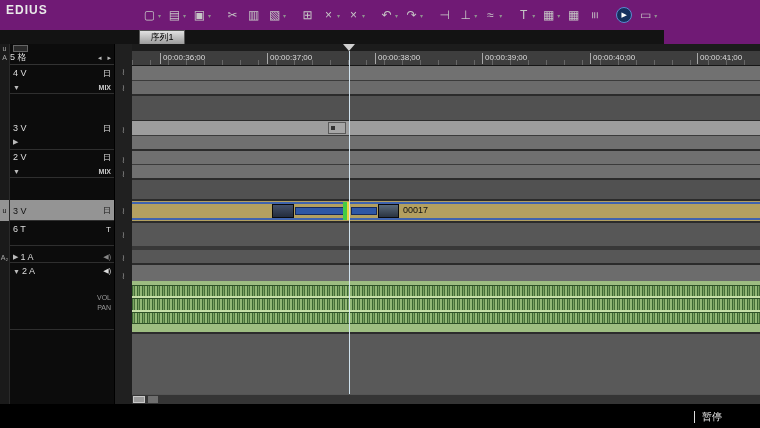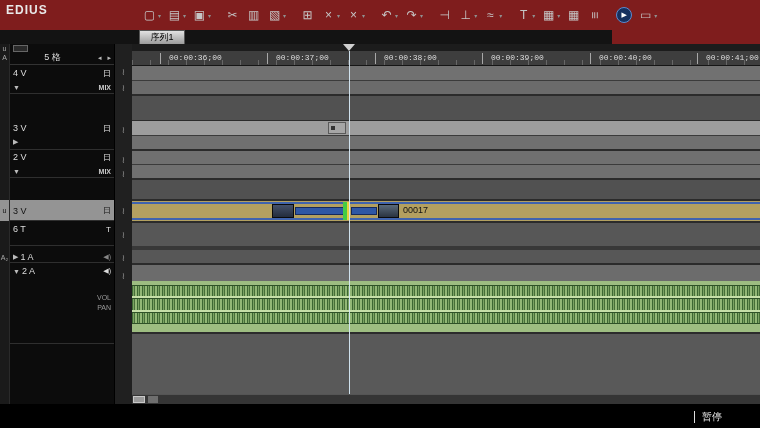--- a/index.html
+++ b/index.html
@@ -1,46 +1,46 @@
 <!DOCTYPE html>
 <html><head>
 <meta charset="utf-8">
 <style>
   html,body{margin:0;padding:0;background:#000;}
-  #app{position:relative;width:760px;height:428px;background:#7f1d1d;overflow:hidden;
+  #app{position:relative;width:760px;height:428px;background:#701a75;overflow:hidden;
        font-family:"Liberation Sans",sans-serif;color:#ccc;}
   .abs{position:absolute;}
   
   #logo{position:absolute;left:6px;top:3px;font-size:12px;font-weight:bold;color:#e9e9e9;letter-spacing:1px;}
   #main-toolbar{position:absolute;left:140px;top:2px;height:26px;display:flex;align-items:center;gap:2px;}
   .tb{display:inline-flex;align-items:center;height:20px;padding:0 2px;cursor:default;}
   .tb .g{font-size:12px;line-height:18px;color:#c6c6c6;width:15px;text-align:center;}
   .caret{font-size:6px;color:#909090;margin-left:1px;}
   .grp{margin-left:8px;}
   .c-green{color:#a9c84f;}
   .rot{display:inline-block;transform:rotate(90deg);}
   .play-g{width:14px;height:14px;border-radius:50%;background:#16305e;border:1px solid #5a8ad0;
           color:#fff;font-size:7px;display:flex;align-items:center;justify-content:center;}
   #mini-toolbar{position:absolute;left:3px;top:27px;height:15px;display:flex;align-items:center;gap:9px;}
   .mtb{display:inline-flex;align-items:center;}
   .mtb .g{font-size:9px;color:#b9b9b9;}
   
-  #tabrow{position:absolute;left:0;top:30px;width:612px;height:14px;background:#131313;}
+  #tabrow{position:absolute;left:0;top:30px;width:664px;height:14px;background:#131313;}
   #seq-tab{position:absolute;left:139px;top:0;width:46px;height:14px;box-sizing:border-box;
            background:linear-gradient(#e2e2e2,#9b9b9b);border:1px solid #555;border-bottom:none;
            color:#000;font-size:9px;display:flex;align-items:center;justify-content:center;}
   
   #track-panel{position:absolute;left:0;top:44px;width:132px;height:360px;background:#0c0c0c;}
   #lock-strip{position:absolute;left:0;top:0;width:10px;height:360px;background:#1a1a1a;border-right:1px solid #2a2a2a;box-sizing:border-box;}
   .lock{position:absolute;left:0;width:9px;text-align:center;font-size:7px;color:#aaa;}
   .sel-lock{background:#949494;color:#111;height:21px;line-height:21px;}
   #corner-btn{position:absolute;left:13px;top:1px;width:13px;height:5px;border:1px solid #666;background:#2a2a2a;}
   #height-ctl{position:absolute;left:10px;top:7px;width:104px;height:14px;box-sizing:border-box;
               border-bottom:1px solid #333;display:flex;align-items:center;font-size:9px;color:#ddd;}
-  #height-ctl .lbl{flex:1;text-align:center;}
+  #height-ctl .lbl{flex:1;}
   .harrow{font-size:7px;color:#bbb;padding:0 3px;}
   .trk{position:absolute;left:10px;width:104px;box-sizing:border-box;border-bottom:1px solid #2f2f2f;}
   .trk-line{display:flex;justify-content:space-between;align-items:center;height:14px;padding:0 3px;
             font-size:9px;color:#ddd;}
   .lead{display:flex;align-items:center;gap:2px;}
   .badge{font-size:8px;color:#e8e8e8;}
   .subl{font-size:7px;font-weight:bold;color:#ccc;}
   .exp{font-size:7px;color:#bbb;}
   .spk{font-size:7px;}
   .dim{color:#858585;}
@@ -48,22 +48,22 @@
   .sel .trk-line{color:#111;}
   .sel .badge{color:#111;}
   .tiny-sub{position:absolute;right:3px;font-size:7px;color:#999;}
   #sync-col{position:absolute;left:114px;top:0;width:18px;height:360px;background:#202020;border-left:1px solid #000;box-sizing:border-box;}
   .sync{position:absolute;left:0;width:17px;text-align:center;font-size:9px;color:#8f8f8f;height:12px;line-height:12px;}
   
   #timeline{position:absolute;left:132px;top:44px;width:628px;height:360px;background:#4a4a4a;overflow:hidden;}
   .band{position:absolute;left:0;right:0;}
   #ruler{position:absolute;left:0;right:0;top:7px;height:15px;box-sizing:border-box;border-bottom:1px solid #161616;
          background:repeating-linear-gradient(90deg,rgba(210,210,210,.28) 0 1px,transparent 1px 18px) bottom/100% 5px no-repeat,#3e3e3e;}
-  .tick{position:absolute;top:2px;height:11px;border-left:1px solid #a8a8a8;padding-left:8px;
-        font-family:Liberation Mono, monospace;font-size:8px;color:#ddd;white-space:nowrap;}
+  .tick{position:absolute;top:2px;height:11px;border-left:1px solid #a8a8a8;padding-left:2px;
+        font-family:Liberation Sans, sans-serif;font-size:8px;color:#ddd;white-space:nowrap;}
   .blue-line{position:absolute;left:0;right:0;height:2px;background:#3f63ae;}
   .clipthumb{position:absolute;border:1px solid #0a0a0a;box-sizing:border-box;}
   .bluebar{position:absolute;height:8px;background:#2e57a5;border:1px solid #16295c;box-sizing:border-box;}
   #clip-label{position:absolute;font-size:9px;color:#111;}
   .wav{position:absolute;left:0;right:0;border-top:1px solid #2f5228;border-bottom:1px solid #2f5228;
        background:repeating-linear-gradient(90deg,#3d6833 0 1px,#7ba263 1px 2px,#476f38 2px 3px,#93b877 3px 5px);}
   .wavline{position:absolute;left:0;right:0;height:2px;background:#c6dfa8;}
   #playhead-line{position:absolute;left:217px;top:7px;width:1px;height:343px;background:#d6e9f5;opacity:.95;}
   #playhead-tri{position:absolute;left:211px;top:0;width:0;height:0;
                 border-left:6px solid transparent;border-right:6px solid transparent;border-top:7px solid #cfcfcf;}
@@ -245,21 +245,21 @@
     <div class="trk" style="top:206px;height:13px;">
       <div class="trk-line" style="height:13px;">
         <span class="lead">
           <span class="exp">▶</span>
           <span>1 A</span>
         </span>
         <span class="spk dim">◀)</span>
       </div>
     </div>
 
-    <div class="trk" style="top:220px;height:80px;">
+    <div class="trk" style="top:220px;height:66px;">
       <div class="trk-line">
         <span class="lead">
           <span class="exp">▼</span>
           <span>2 A</span>
         </span>
         <span class="spk">◀)</span>
       </div>
       <span class="tiny-sub" style="top:30px;">VOL</span>
       <span class="tiny-sub" style="top:40px;">PAN</span>
     </div>

